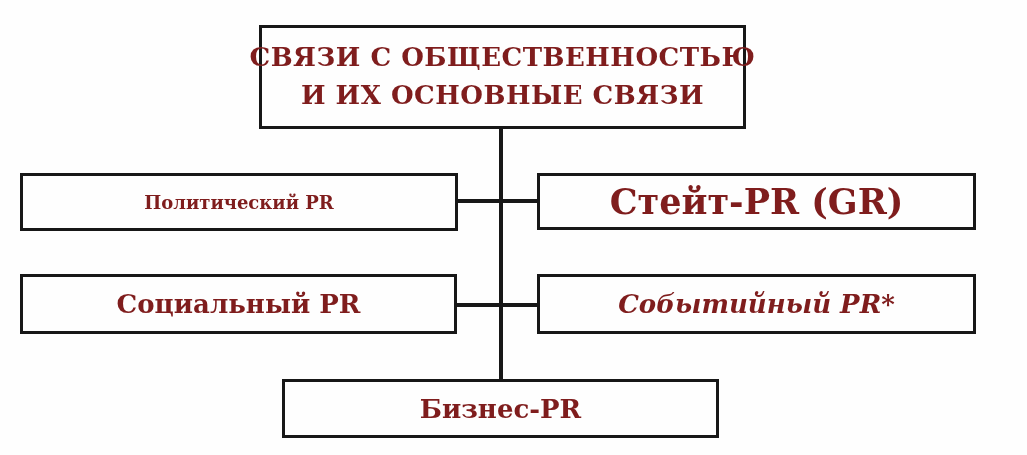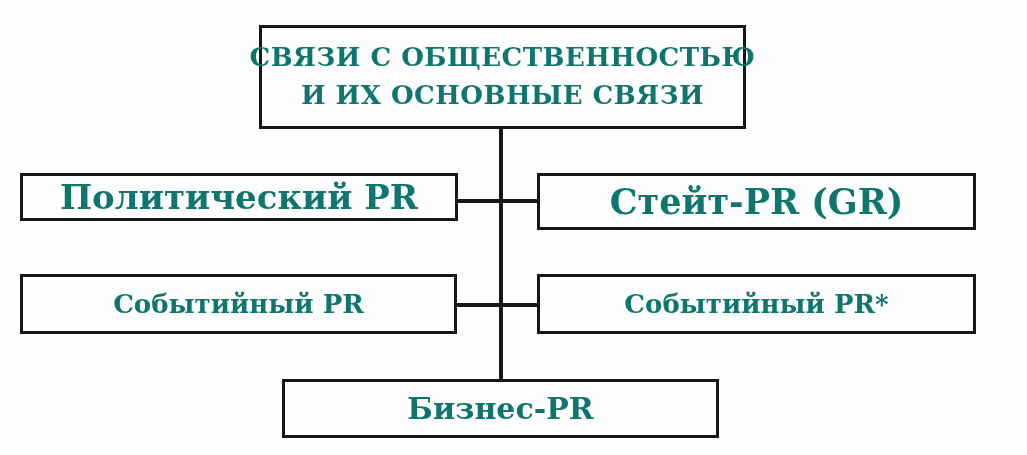--- a/index.html
+++ b/index.html
@@ -7,21 +7,21 @@
     padding: 0;
     background: #ffffff;
   }
   .stage {
     position: relative;
     width: 1027px;
     height: 455px;
     background: #fefefe;
     overflow: hidden;
     font-family: "DejaVu Serif", "Liberation Serif", serif;
-    color: #0f766e;
+    color: #7f1d1d;
   }
   .node {
     position: absolute;
     box-sizing: border-box;
     border: 3px solid #171717;
     background: #fefefe;
     display: flex;
     flex-direction: column;
     align-items: center;
     justify-content: center;
@@ -31,25 +31,25 @@
   }
   .node .lbl {
     white-space: nowrap;
   }
   .root-node {
     left: 259px; top: 25px; width: 487px; height: 104px;
     font-size: 26px;
     line-height: 1.45;
     letter-spacing: 0.5px;
   }
-  .n-political { left: 20px;  top: 173px; width: 438px; height: 48px; font-size: 34px; }
+  .n-political { left: 20px;  top: 173px; width: 438px; height: 58px; font-size: 18px; }
   .n-state     { left: 537px; top: 173px; width: 439px; height: 57px; font-size: 35px; }
   .n-social    { left: 20px;  top: 274px; width: 437px; height: 60px; font-size: 26px; }
-  .n-event     { left: 537px; top: 274px; width: 439px; height: 60px; font-size: 26px; }
-  .n-business  { left: 282px; top: 379px; width: 437px; height: 59px; font-size: 30px; }
+  .n-event     { left: 537px; top: 274px; width: 439px; height: 60px; font-size: 26px; font-style: italic; }
+  .n-business  { left: 282px; top: 379px; width: 437px; height: 59px; font-size: 26px; }
   .line {
     position: absolute;
     background: #171717;
     z-index: 1;
   }
   .trunk { left: 499px; top: 127px; width: 4px;  height: 254px; }
   .h-row1 { left: 456px; top: 199px; width: 83px; height: 4px; }
   .h-row2 { left: 455px; top: 303px; width: 84px; height: 4px; }
 </style>
 </head>
@@ -67,21 +67,21 @@
   <div class="line h-row2"></div>
 
   <div class="node n-political">
     <span class="lbl">Политический PR</span>
   </div>
   <div class="node n-state">
     <span class="lbl">Стейт-PR (GR)</span>
   </div>
 
   <div class="node n-social">
-    <span class="lbl">Событийный PR</span>
+    <span class="lbl">Социальный PR</span>
   </div>
   <div class="node n-event">
     <span class="lbl">Событийный PR*</span>
   </div>
 
   <div class="node n-business">
     <span class="lbl">Бизнес-PR</span>
   </div>
 
 </div>

